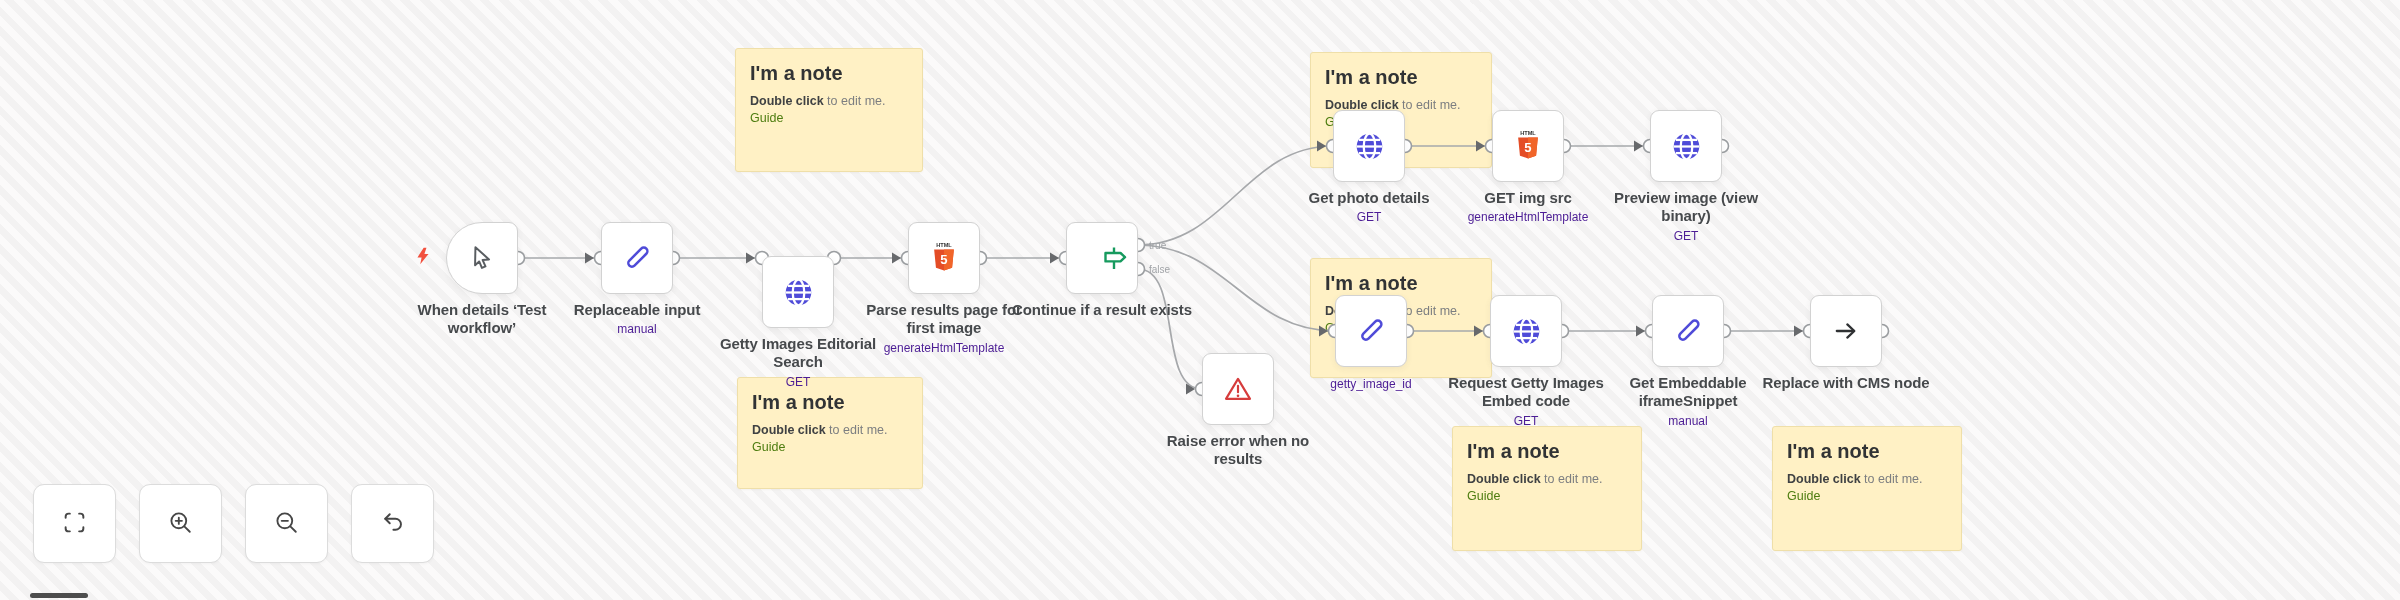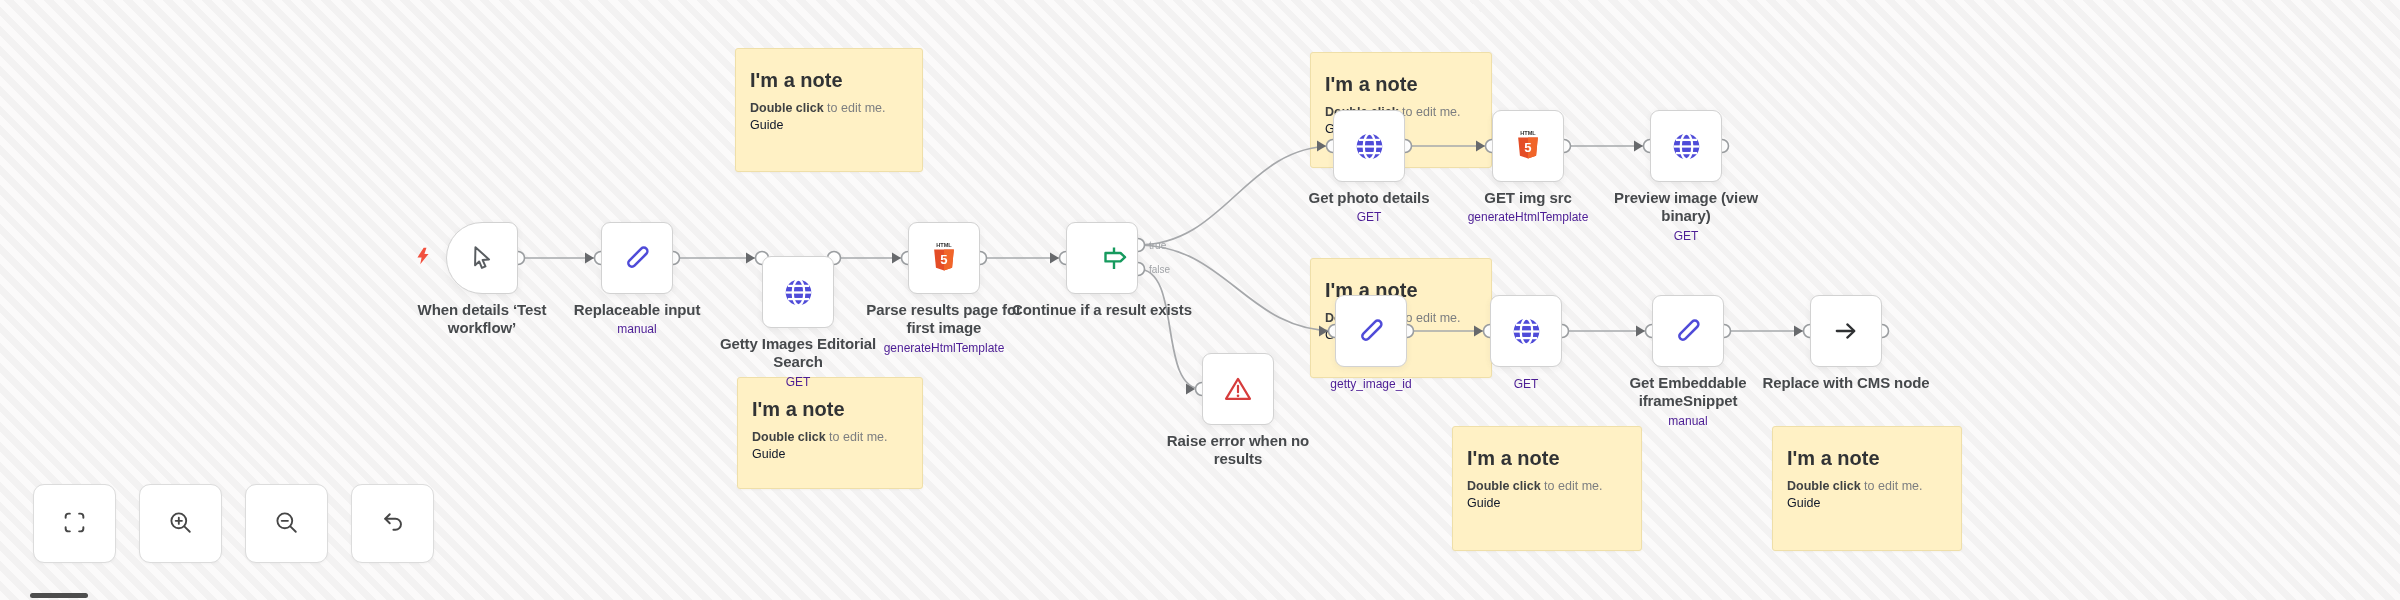--- a/index.html
+++ b/index.html
@@ -8,27 +8,27 @@
     font-family:"Liberation Sans",sans-serif;
     background:#fff;
   }
   #canvas{
     position:relative;width:2400px;height:600px;
     background-color:#f7f6f6;
     background-image:repeating-linear-gradient(45deg,#fbfafa 0 7px,#f3f2f2 7px 14px);
   }
   .sticky{
     position:absolute;background:#fff1c5;border:1px solid #efdfa9;
-    border-radius:3px;padding:20px 14px;z-index:1;box-sizing:border-box;
+    border-radius:3px;padding:13px 14px;z-index:1;box-sizing:border-box;
     box-shadow:0 1px 2px rgba(120,100,40,.05);
   }
   .sticky h3{margin:0 0 9px 0;font-size:20px;line-height:1.1;color:#313335;font-weight:bold;}
   .sticky p{margin:0;font-size:12.5px;line-height:1.35;color:#7c7e80;}
   .sticky p b{color:#3f4143;}
-  .sticky .guide{color:#0f172a;text-align:right;}
+  .sticky .guide{color:#4d7c0f;text-align:right;}
   #edges{position:absolute;left:0;top:0;z-index:2;}
   .edge{fill:none;stroke:#a6a8ab;stroke-width:1.7px;}
   .port{fill:#ffffff;stroke:#9b9ea1;stroke-width:1.6px;}
   .arrowhead{fill:#67696c;}
   .port-label{font-size:10px;fill:#a0a3a7;font-family:"Liberation Sans",sans-serif;}
   .node{
     position:absolute;width:72px;height:72px;background:#fff;
     border:1.7px solid #d2d2d2;border-radius:9px;
     box-shadow:0 2px 6px rgba(70,70,70,.07);
     display:flex;align-items:center;justify-content:center;
@@ -255,20 +255,21 @@
       <span class="node-icon">
         <svg viewBox="0 0 32 32" width="33" height="33">
           <circle cx="16" cy="16" r="12.4" fill="#4f4bd8"></circle>
           <ellipse cx="16" cy="16" rx="5.6" ry="12.4" fill="none" stroke="#ffffff" stroke-width="2.2"></ellipse>
           <line x1="3.6" y1="16" x2="28.4" y2="16" stroke="#ffffff" stroke-width="2.2"></line>
           <line x1="5.8" y1="9.6" x2="26.2" y2="9.6" stroke="#ffffff" stroke-width="2.2"></line>
           <line x1="5.8" y1="22.4" x2="26.2" y2="22.4" stroke="#ffffff" stroke-width="2.2"></line>
         </svg>
       </span>
       <div class="node-label">
+        <div class="node-title">Request Getty Images Embed code</div>
         <div class="node-sub">GET</div>
       </div>
     </div>
     <div class="node" style="left: 1652px; top: 295px;">
       <span class="node-icon">
         <svg viewBox="0 0 32 32" width="32" height="32">
           <g transform="rotate(45 16 16)">
             <rect x="12.4" y="2.8" width="7.2" height="24" rx="3.6" fill="none" stroke="#4f4bd8" stroke-width="2.5"></rect>
           </g>
         </svg>

